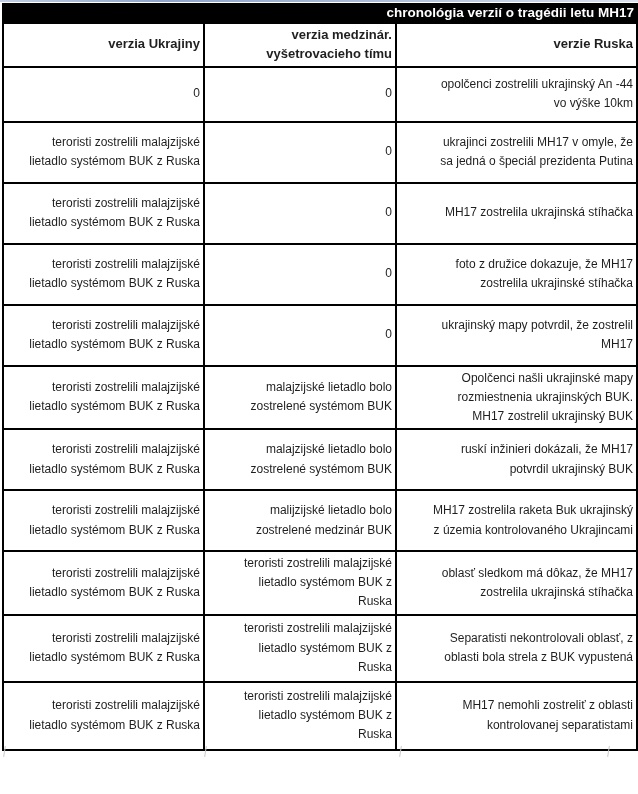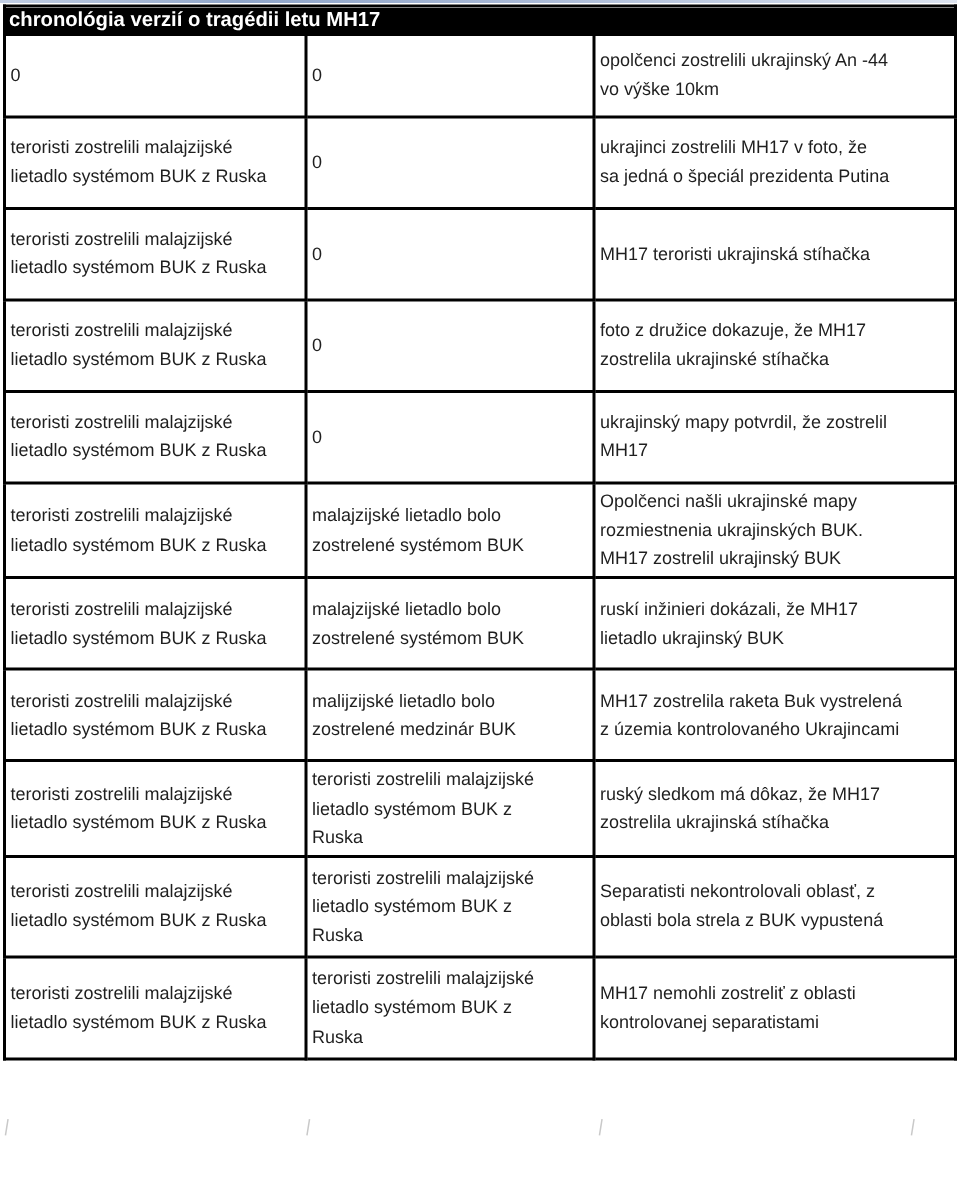--- a/index.html
+++ b/index.html
@@ -23,21 +23,21 @@
   }
   table{
     position:absolute;top:3px;left:2px;width:634px;
     border-collapse:collapse;table-layout:fixed;
     border:2px solid var(--border);
   }
   td,th{
     border:2px solid var(--border);
     background:var(--cell-bg);
     color:var(--text);
-    text-align:left;vertical-align:middle;
+    text-align:right;vertical-align:middle;
     white-space:pre-line;
     font-size:12px;line-height:1.6;
     padding:2px 3px;
     overflow:hidden;
   }
   .title-cell{
     background:var(--title-bg);
     color:var(--title-text);
     font-weight:bold;font-size:13.5px;line-height:1.1;
     height:14px;padding:1px 2px;
@@ -56,40 +56,46 @@
 <table>
   <colgroup>
     <col style="width:201px">
     <col style="width:192px">
     <col style="width:241px">
   </colgroup>
   <thead>
     <tr>
       <td colspan="3" class="title-cell">chronológia verzií o tragédii letu MH17</td>
     </tr>
+    <tr>
+      <th>verzia Ukrajiny</th>
+      <th>verzia medzinár.
+vyšetrovacieho tímu</th>
+      <th>verzie Ruska</th>
+    </tr>
   </thead>
   <tbody>
     <tr style="height:55px">
       <td>0</td>
       <td>0</td>
       <td>opolčenci zostrelili ukrajinský An -44
 vo výške 10km</td>
     </tr>
     <tr style="height:61px">
       <td>teroristi zostrelili malajzijské
 lietadlo systémom BUK z Ruska</td>
       <td>0</td>
-      <td>ukrajinci zostrelili MH17 v foto, že
+      <td>ukrajinci zostrelili MH17 v omyle, že
 sa jedná o špeciál prezidenta Putina</td>
     </tr>
     <tr style="height:61px">
       <td>teroristi zostrelili malajzijské
 lietadlo systémom BUK z Ruska</td>
       <td>0</td>
-      <td>MH17 teroristi ukrajinská stíhačka</td>
+      <td>MH17 zostrelila ukrajinská stíhačka</td>
     </tr>
     <tr style="height:61px">
       <td>teroristi zostrelili malajzijské
 lietadlo systémom BUK z Ruska</td>
       <td>0</td>
       <td>foto z družice dokazuje, že MH17
 zostrelila ukrajinské stíhačka</td>
     </tr>
     <tr style="height:61px">
       <td>teroristi zostrelili malajzijské
@@ -106,37 +112,37 @@
       <td>Opolčenci našli ukrajinské mapy
 rozmiestnenia ukrajinských BUK.
 MH17 zostrelil ukrajinský BUK</td>
     </tr>
     <tr style="height:61px">
       <td>teroristi zostrelili malajzijské
 lietadlo systémom BUK z Ruska</td>
       <td>malajzijské lietadlo bolo
 zostrelené systémom BUK</td>
       <td>ruskí inžinieri dokázali, že MH17
-lietadlo ukrajinský BUK</td>
+potvrdil ukrajinský BUK</td>
     </tr>
     <tr style="height:61px">
       <td>teroristi zostrelili malajzijské
 lietadlo systémom BUK z Ruska</td>
       <td>malijzijské lietadlo bolo
 zostrelené medzinár BUK</td>
-      <td>MH17 zostrelila raketa Buk vystrelená
+      <td>MH17 zostrelila raketa Buk ukrajinský
 z územia kontrolovaného Ukrajincami</td>
     </tr>
     <tr style="height:63px">
       <td>teroristi zostrelili malajzijské
 lietadlo systémom BUK z Ruska</td>
       <td>teroristi zostrelili malajzijské
 lietadlo systémom BUK z
 Ruska</td>
-      <td>ruský sledkom má dôkaz, že MH17
+      <td>oblasť sledkom má dôkaz, že MH17
 zostrelila ukrajinská stíhačka</td>
     </tr>
     <tr style="height:67px">
       <td>teroristi zostrelili malajzijské
 lietadlo systémom BUK z Ruska</td>
       <td>teroristi zostrelili malajzijské
 lietadlo systémom BUK z
 Ruska</td>
       <td>Separatisti nekontrolovali oblasť, z
 oblasti bola strela z BUK vypustená</td>

